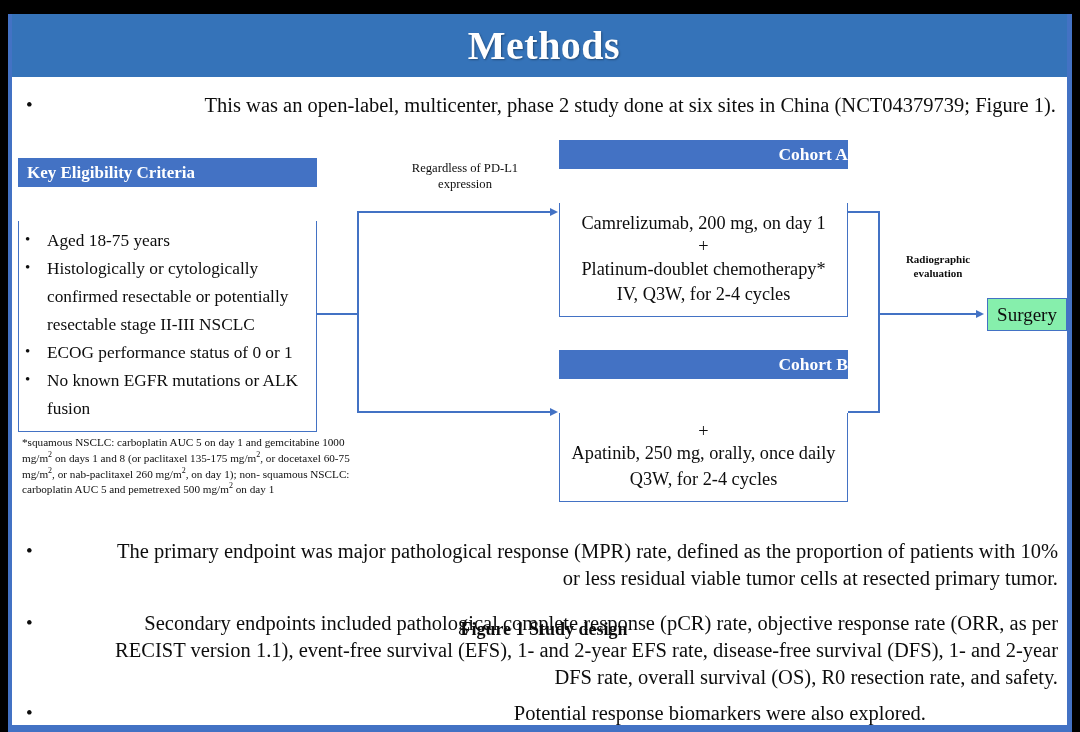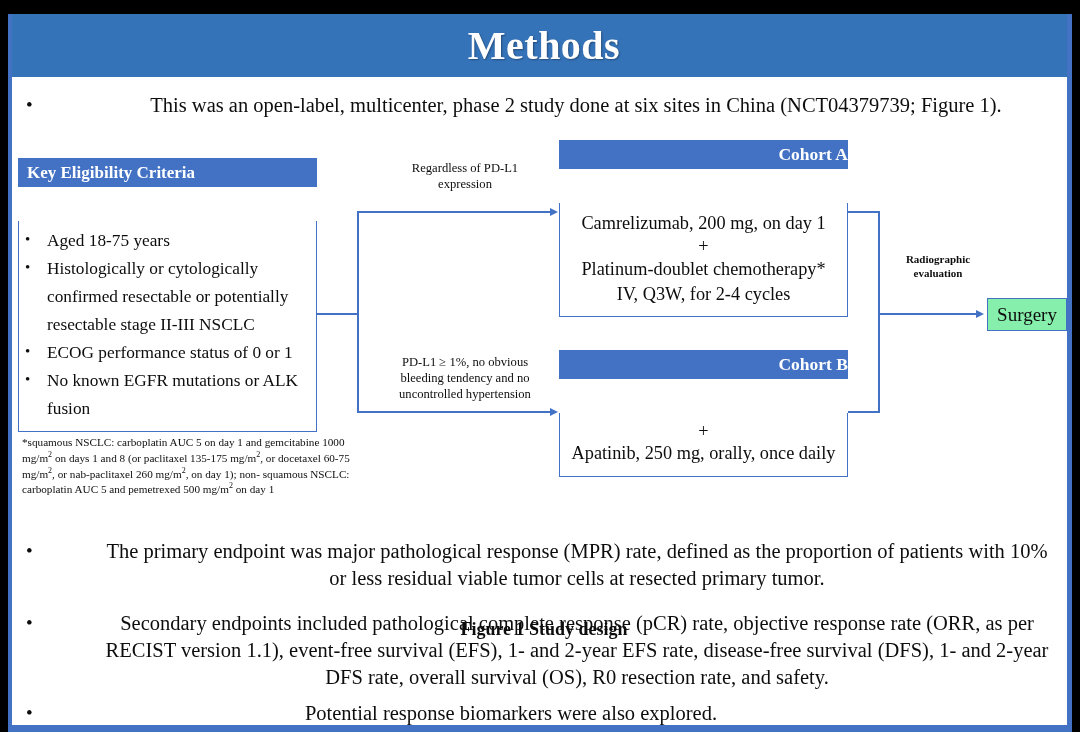--- a/index.html
+++ b/index.html
@@ -30,21 +30,21 @@
   }
 
   
   .bullet{
     position:absolute;display:flex;align-items:flex-start;
     font-size:20.5px;color:#0d0d0d;line-height:1.32;
   }
   .bullet .dot{
     flex:0 0 auto;width:26px;text-align:left;font-size:19px;line-height:1.32;
   }
-  .bullet .txt{flex:1 1 auto;text-align:center;margin-left:44px;}
+  .bullet .txt{flex:1 1 auto;text-align:right;margin-left:44px;}
 
   #lead-bullet{left:14px;top:78px;width:1030px;}
 
   #b-primary{left:14px;top:524px;width:1032px;}
   #b-secondary{left:14px;top:596px;width:1032px;}
   #b-biomarker{left:14px;top:686px;width:900px;}
 
   
   .figure{position:absolute;left:0;top:118px;width:1064px;height:390px;}
 
@@ -166,41 +166,37 @@
     <div class="ln" style="left:345px;top:79px;width:194px;height:2px;"></div>
     <div class="arrow" style="left:538px;top:76px;"></div>
     <div class="ln" style="left:345px;top:279px;width:194px;height:2px;"></div>
     <div class="arrow" style="left:538px;top:276px;"></div>
 
     <div class="conn-label" id="lbl-top">
       <div>Regardless  of PD-L1</div>
       <div>expression</div>
     </div>
 
-    <div class="conn-label" id="lbl-bottom">
-      <div>PD-L1 ≥ 1%, no obvious</div>
-      <div>bleeding tendency  and no</div>
-      <div>uncontrolled  hypertension</div>
-    </div>
 
     <div class="box cohort" id="cohortA">
       <div class="box-hdr">Cohort A</div>
       <div class="box-body">
         <div>Camrelizumab, 200 mg, on day 1</div>
         <div class="plus">+</div>
         <div>Platinum-doublet chemotherapy*</div>
         <div>IV, Q3W, for 2-4 cycles</div>
       </div>
     </div>
 
     <div class="box cohort" id="cohortB">
       <div class="box-hdr">Cohort B</div>
       <div class="box-body">
         <div class="plus">+</div>
         <div>Apatinib, 250 mg, orally, once daily</div>
+        <div>Q3W, for 2-4 cycles</div>
       </div>
     </div>
 
     <div class="ln" style="left:836px;top:79px;width:32px;height:2px;"></div>
     <div class="ln" style="left:836px;top:279px;width:32px;height:2px;"></div>
     <div class="ln" style="left:866px;top:79px;width:2px;height:202px;"></div>
     <div class="ln" style="left:866px;top:181px;width:100px;height:2px;"></div>
     <div class="arrow" style="left:964px;top:178px;"></div>
 
     <div class="conn-label" id="lbl-radio">

